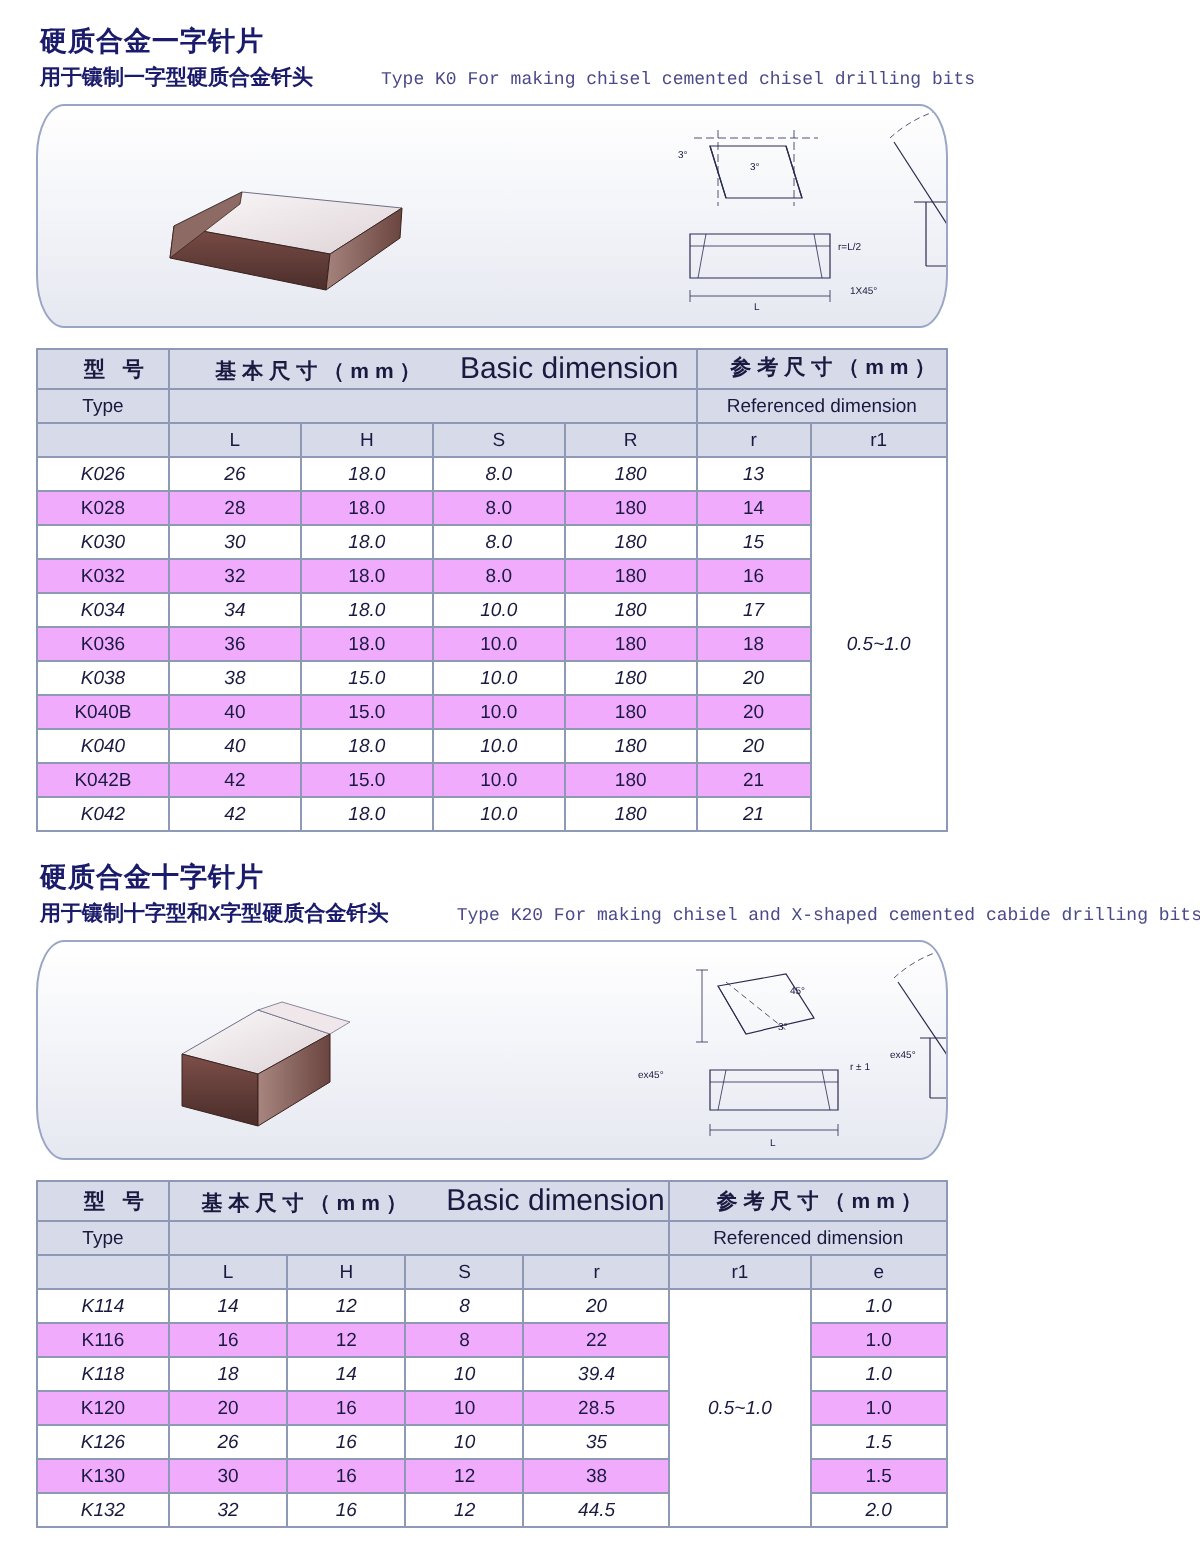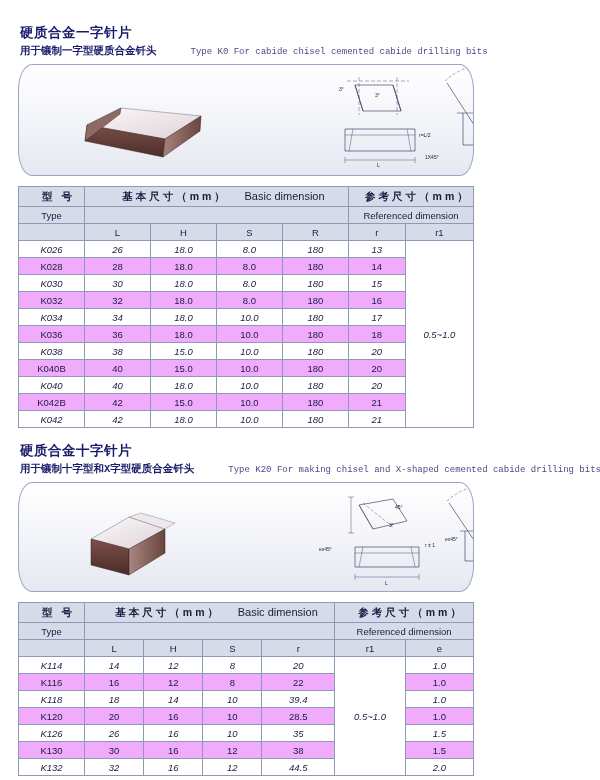--- a/index.html
+++ b/index.html
@@ -7,21 +7,21 @@
     margin: 0; padding: 0;
     background: #ffffff;
     font-family: "Liberation Sans", sans-serif;
   }
   body {
     width: 600px;
     height: 780px;
     position: relative;
     overflow: hidden;
   }
-  .page { position: relative; width: 492px; padding: 8px 18px 0 18px; margin-top: 12px; }
+  .page { position: relative; width: 492px; padding: 8px 18px 0 18px; }
 
   
   .sec-title {
     font-size: 13.5px;
     font-weight: bold;
     color: #1b1b6b;
     letter-spacing: 0.5px;
     margin: 4px 0 2px 2px;
   }
   .sec-sub {
@@ -65,21 +65,21 @@
     border: 1px solid #8e99b5;
     font-size: 9.5px;
     color: #1a1a40;
     text-align: center;
     padding: 0;
     height: 17px;
     font-weight: normal;
   }
   .hdr { background: #d7dbe9; }
   .hdr .h-cn { font-size: 10.5px; font-weight: bold; letter-spacing: 3px; padding-left: 14px; }
-  .hdr .h-en { font-size: 11px; text-align: center; }
+  .hdr .h-en { font-size: 15px; text-align: center; }
   .hdr .two-line { line-height: 1.15; }
   .hdr-tall { height: 20px; }
   .row-alt { background: #f0abfc; }
   .row-pl  { background: #ffffff; font-style: italic; }
   .typecol { font-size: 9.5px; }
   .tbl-wrap { margin-bottom: 14px; }
   .tbl-wrap.last { margin-bottom: 0; }
 
   
   col.c-type { width: 14.5%; }
@@ -106,21 +106,21 @@
 </head>
 <body>
 
 <div class="page">
 
   <div>
 
     <div class="sec-title">硬质合金一字针片</div>
     <div class="sec-sub">
       <span class="sec-sub-cn">用于镶制一字型硬质合金钎头</span>
-      <span class="sec-sub-en">Type K0 For cabide chisel cemented cabide drilling bits</span>
+      <span class="sec-sub-en">Type K0 For making chisel cemented chisel drilling bits</span>
     </div>
 
     <div class="fig-box">
 
       <svg width="250" height="112" style="position:absolute;left:6px;top:0">
         <defs>
           <linearGradient id="g1top" x1="0" y1="0" x2="1" y2="1">
             <stop offset="0%" stop-color="#fbf8f9"></stop>
             <stop offset="100%" stop-color="#ded3d6"></stop>
           </linearGradient>

